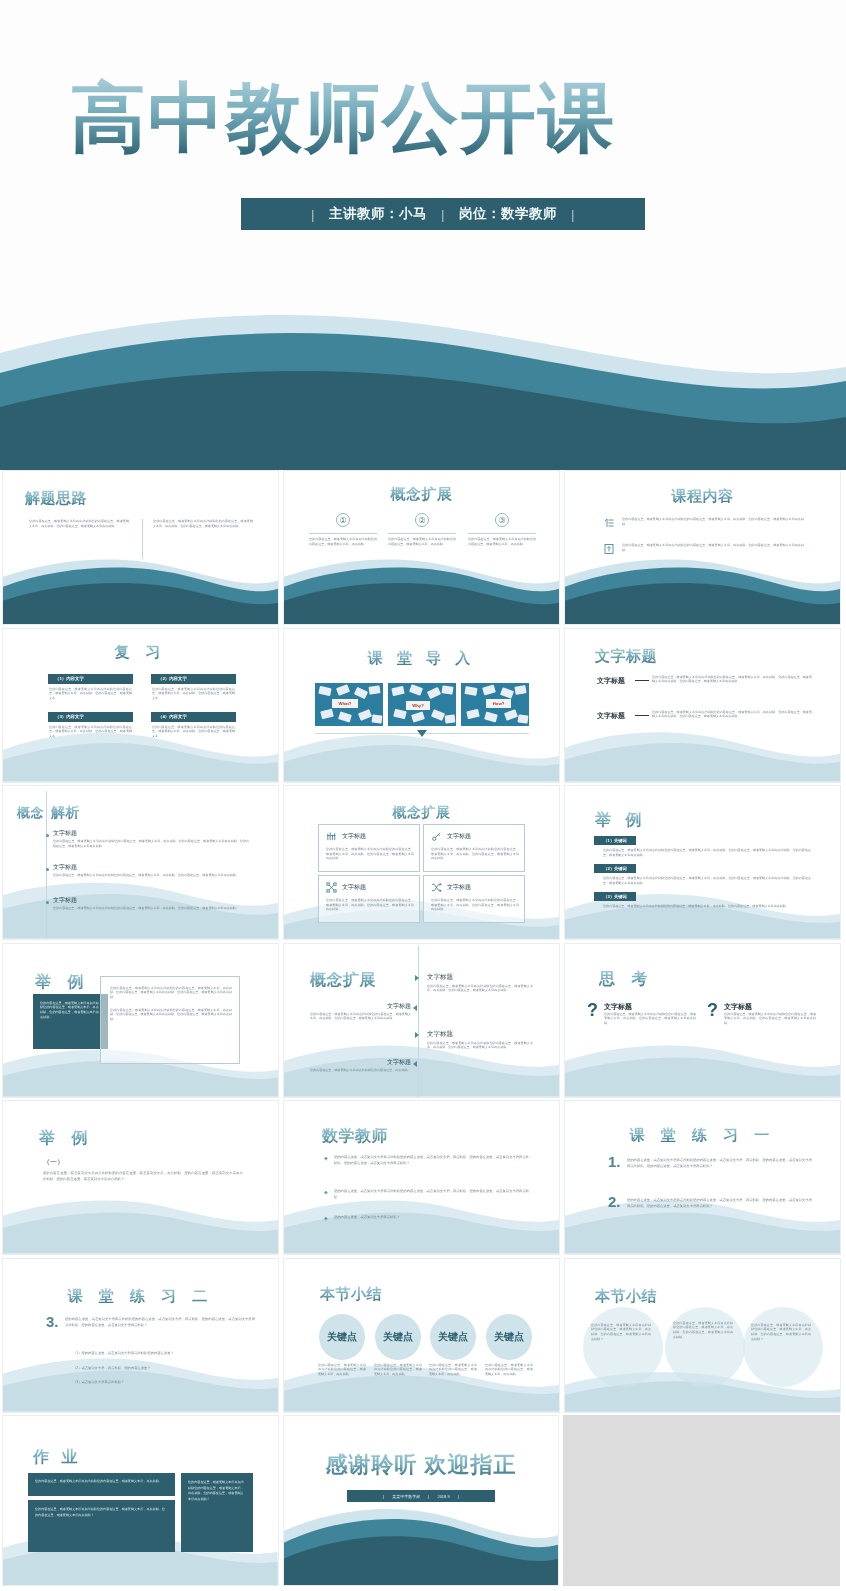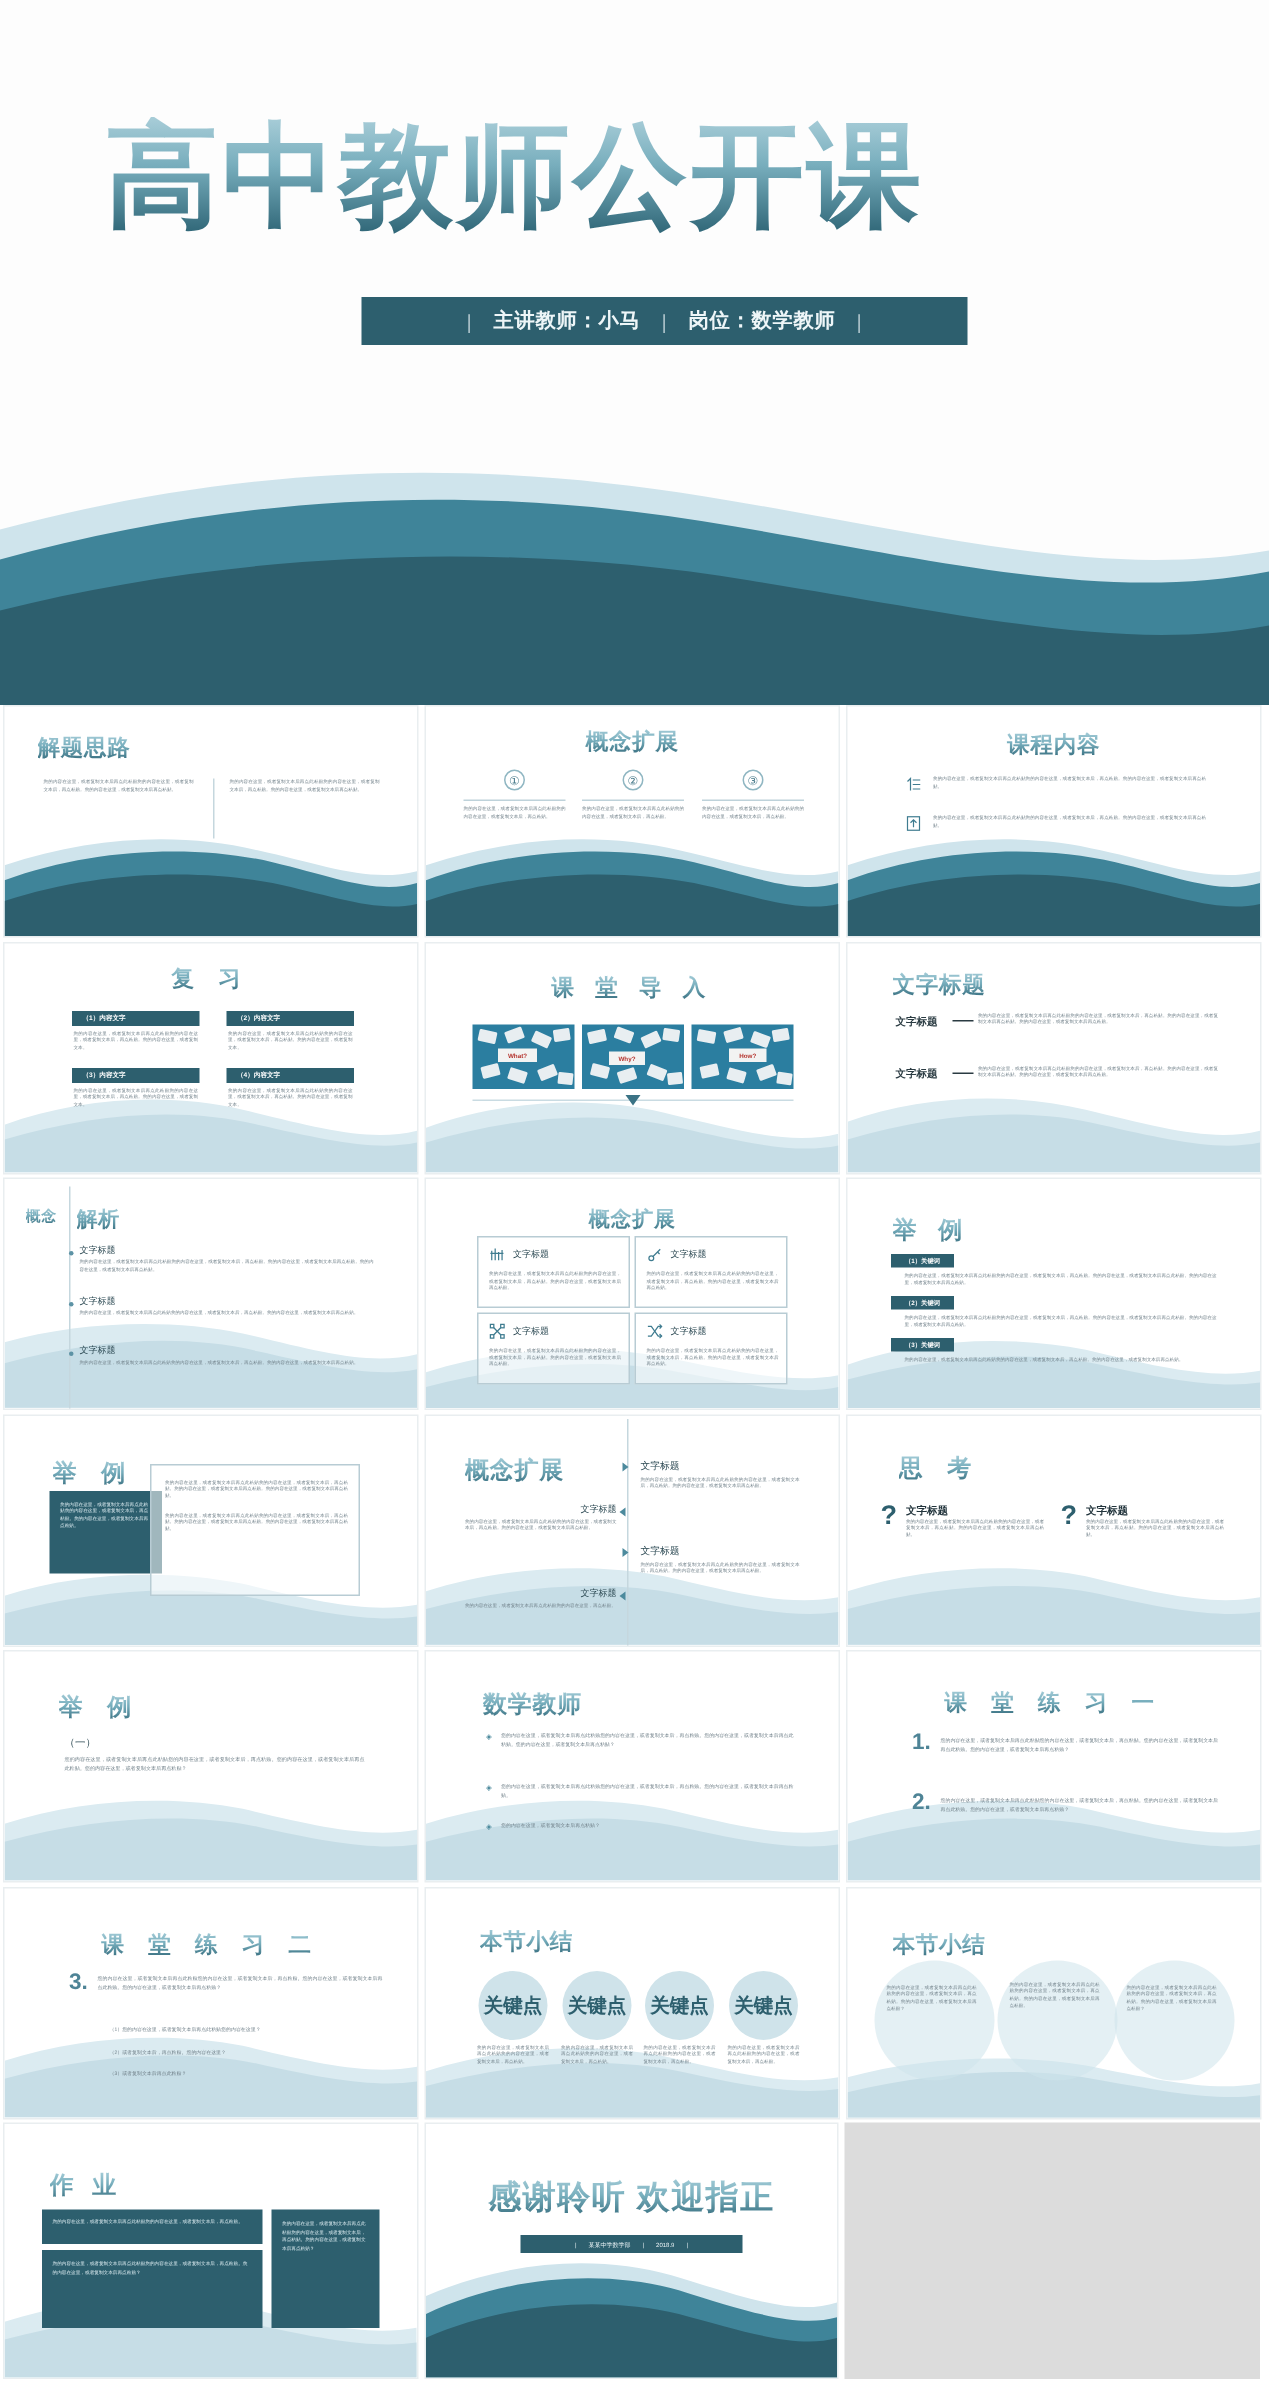--- a/index.html
+++ b/index.html
@@ -38,21 +38,21 @@
     background: linear-gradient(180deg, #a9cfda 0%, #76adbc 45%, #2f6677 100%);
     -webkit-background-clip: text; background-clip: text; color: transparent;
   }
   .body-txt { position: absolute; color: #6f7f88; line-height: 1.55; font-size: 3.05px; text-align: justify; }
   .label-dark { background:#2d5f6e; color:#fff; font-weight:700; display:flex; align-items:center; }
   .vline { position:absolute; background:#c5d7de; }
   .hr { position:absolute; height:1px; background:#bed2da; }
   .circ-num { border:1px solid #8fb6c2; border-radius:50%; color:#4c7d8d; display:flex; align-items:center; justify-content:center; font-size:8px; }
   .bullet-dot { position:absolute; width:3px; height:3px; border-radius:50%; background:#5d93a5; }
   .box-o { position:absolute; border:1px solid #b8ccd4; background:rgba(255,255,255,.55); }
-  .kpt-circle { position:absolute; border-radius:50%; background:#cfe3ea; display:flex; align-items:center; justify-content:center; color:#2d5f6e; font-weight:700; font-size:13px; }
+  .kpt-circle { position:absolute; border-radius:50%; background:#cfe3ea; display:flex; align-items:center; justify-content:center; color:#2d5f6e; font-weight:700; font-size:10px; }
   .soft-circle { position:absolute; border-radius:50%; background:rgba(205,227,235,.55); }
   .qmark { position:absolute; color:#2d5f6e; font-weight:700; font-size:18px; line-height:1; }
   .bignum { position:absolute; color:#4e8496; font-weight:700; font-size:15px; line-height:1; }
   .thumb-img { position:absolute; background:#2b7ea0; overflow:hidden; }
   .thumb-img .chip { position:absolute; background:#e8eef1; border-radius:1px; }
   .thumb-img .q { position:absolute; background:#f2f3f2; color:#b5352f; font-weight:700; font-size:4.2px; display:flex; align-items:center; justify-content:center; }
   .arrow-dn { position:absolute; width:0;height:0; border-left:5px solid transparent; border-right:5px solid transparent; border-top:7px solid #3b7385; }
   .icon-sq { position:absolute; color:#3f7c90; }
   .last-row { display:flex; width:842px; }
   .thanks-title {
@@ -207,21 +207,21 @@
     <div style="position:absolute;left:32px;top:82px;font-size:7px;font-weight:700;color:#2a3b42">文字标题</div>
     <div class="hr" style="left:70px;top:86px;width:14px;height:1.4px;background:#2a3b42"></div>
     <div class="body-txt" style="left:87px;top:81px;width:160px">您的内容在这里，或者复制文本后再点此粘贴您的内容在这里，或者复制文本后，再点粘贴。您的内容在这里，或者复制文本后再点粘贴。您的内容在这里，或者复制文本后再点粘贴。</div>
   </div>
 
   <div class="slide">
     <svg class="wave-svg" viewBox="0 0 277 60" preserveAspectRatio="none">
       <path d="M0,16 C50,2 110,0 160,10 C210,22 245,32 277,24 L277,60 L0,60 Z" fill="#dbebf1"></path>
       <path d="M0,30 C60,14 120,10 170,22 C215,32 248,40 277,34 L277,60 L0,60 Z" fill="#c6dde6"></path>
     </svg>
-    <div class="h-title" style="left:14px;top:18px;font-size:10px">概念</div>
+    <div class="h-title" style="left:14px;top:18px;font-size:13px">概念</div>
     <div class="vline" style="left:43px;top:5px;width:1px;height:150px"></div>
     <div class="h-title" style="left:48px;top:18px;font-size:14px">解析</div>
     <div class="bullet-dot" style="left:43px;top:48px"></div>
     <div style="position:absolute;left:50px;top:43px;font-size:6px;color:#2d4a54">文字标题</div>
     <div class="body-txt" style="left:50px;top:53px;width:196px">您的内容在这里，或者复制文本后再点此粘贴您的内容在这里，或者复制文本后，再点粘贴。您的内容在这里，或者复制文本后再点粘贴。您的内容在这里，或者复制文本后再点粘贴。</div>
     <div class="bullet-dot" style="left:43px;top:82px"></div>
     <div style="position:absolute;left:50px;top:77px;font-size:6px;color:#2d4a54">文字标题</div>
     <div class="body-txt" style="left:50px;top:87px;width:196px">您的内容在这里，或者复制文本后再点此粘贴您的内容在这里，或者复制文本后，再点粘贴。您的内容在这里，或者复制文本后再点粘贴。</div>
     <div class="bullet-dot" style="left:43px;top:115px"></div>
     <div style="position:absolute;left:50px;top:110px;font-size:6px;color:#2d4a54">文字标题</div>

